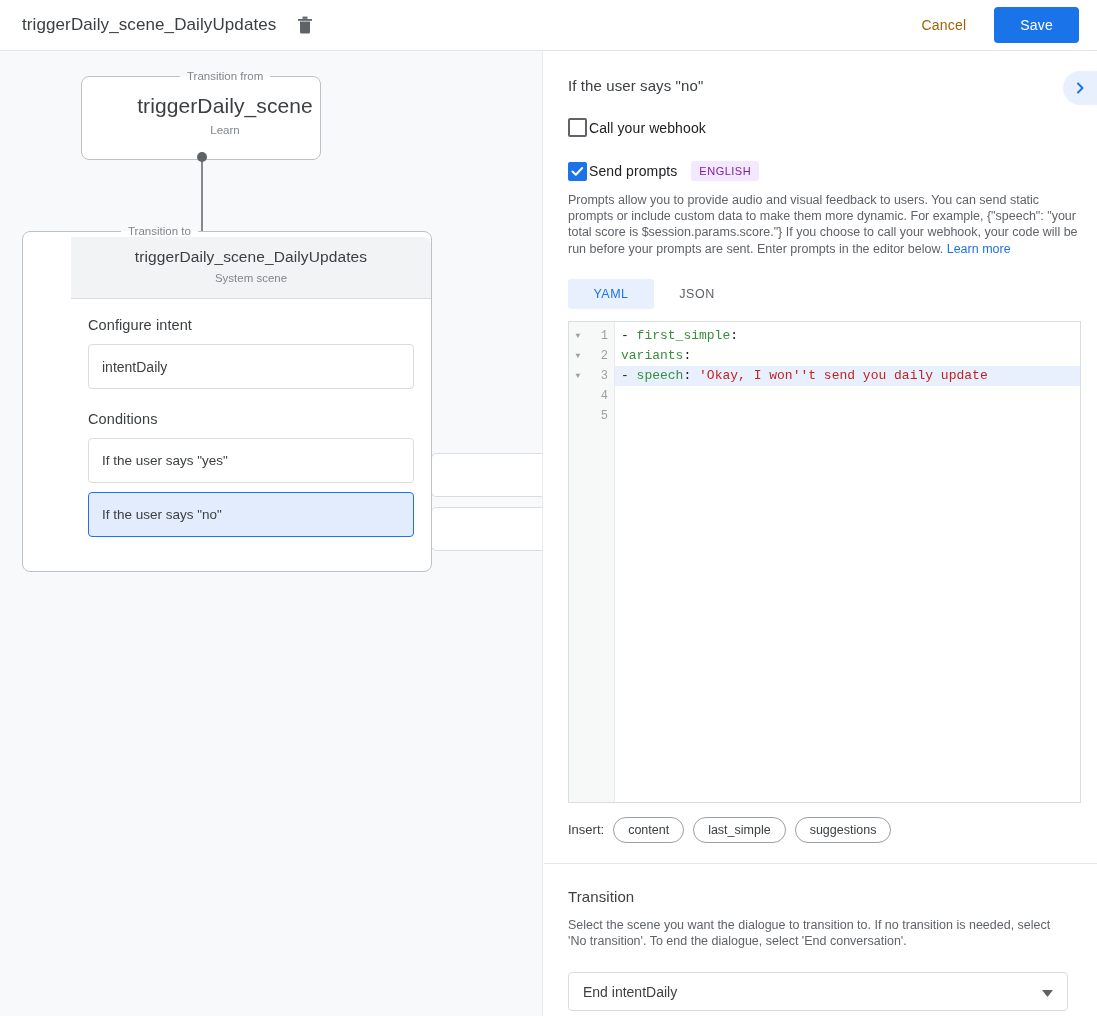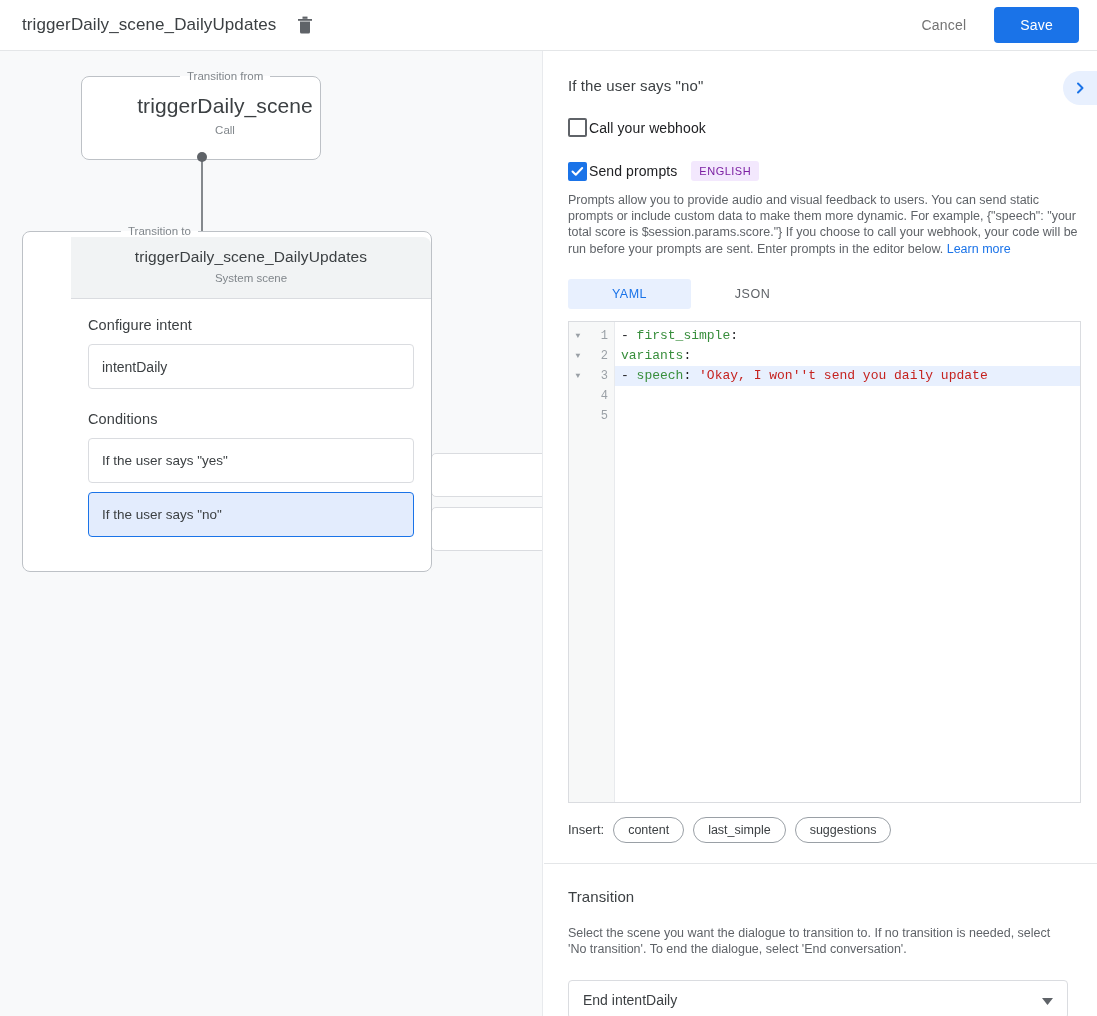--- a/index.html
+++ b/index.html
@@ -27,21 +27,21 @@
     margin-left: 16px; width: 26px; height: 26px;
     display: flex; align-items: center; justify-content: center;
     cursor: pointer; border-radius: 50%;
   }
   .trash-btn svg { display: block; }
   .topbar-right {
     margin-left: auto; display: flex; align-items: center; gap: 14px;
     margin-right: 18px;
   }
   .cancel-btn {
-    color: #737373; font-size: 14px; font-weight: 500;
+    color: #a16207; font-size: 14px; font-weight: 500;
     padding: 8px 14px; border-radius: 4px; background: none; border: none;
     cursor: pointer; letter-spacing: .2px;
   }
   .save-btn {
     background: #1a73e8; color: #fff; font-size: 14px; font-weight: 500;
     border: none; border-radius: 4px; padding: 0 26px; height: 36px;
     cursor: pointer; letter-spacing: .2px;
   }
 
   
@@ -169,21 +169,21 @@
   }
   .desc {
     margin-top: 11px; font-size: 12.5px; color: #5f6368;
     line-height: 16.2px; width: 513px;
   }
   .desc a { color: #1a73e8; text-decoration: none; }
 
   
   .tabs { display: flex; margin-top: 22px; }
   .tab {
-    width: 123px; height: 30px; display: flex; align-items: center;
+    width: 86px; height: 30px; display: flex; align-items: center;
     justify-content: center; font-size: 12.5px; color: #5f6368;
     cursor: pointer; font-weight: 500; letter-spacing: .5px;
     border-radius: 3px;
   }
   .tab.active { background: #e8f0fe; color: #1a73e8; }
 
   
   .editor {
     margin-top: 12px; width: 513px; height: 482px;
     border: 1px solid #dadce0; background: #fff;
@@ -222,21 +222,21 @@
   }
 
   .divider {
     margin-top: 20px; width: 553px; height: 1px; background: #e4e6e8;
     margin-left: -24px;
   }
   .trans-title {
     margin-top: 24px; font-size: 15px; color: #3c4043; letter-spacing: .1px;
   }
   .trans-desc {
-    margin-top: 20px; font-size: 12.5px; color: #5f6368;
+    margin-top: 12px; font-size: 12.5px; color: #5f6368;
     line-height: 16.2px; width: 500px;
   }
   .select {
     margin-top: 23px; width: 500px; height: 39px;
     border: 1px solid #dadce0; border-radius: 4px; background: #fff;
     display: flex; align-items: center; padding: 0 14px;
     font-size: 14px; color: #3c4043; cursor: pointer;
   }
   .caret { margin-left: auto; }
 </style>
@@ -256,21 +256,21 @@
     <button class="cancel-btn">Cancel</button>
     <button class="save-btn">Save</button>
   </div>
 </div>
 
 <div class="canvas">
 
   <fieldset class="node-box tf">
     <legend>Transition from</legend>
     <div class="node-title">triggerDaily_scene</div>
-    <div class="node-sub">Call</div>
+    <div class="node-sub">Learn</div>
   </fieldset>
 
   <svg class="connector">
     <circle cx="21" cy="6" r="5" fill="#5f6368"></circle>
     <line x1="21" y1="6" x2="21" y2="96" stroke="#5f6368" stroke-width="1.5"></line>
     <polygon points="21,104 16,92 26,92" fill="#5f6368"></polygon>
   </svg>
 
   <svg class="edges">
     <circle cx="6" cy="45" r="4.5" fill="#5f6368"></circle>

